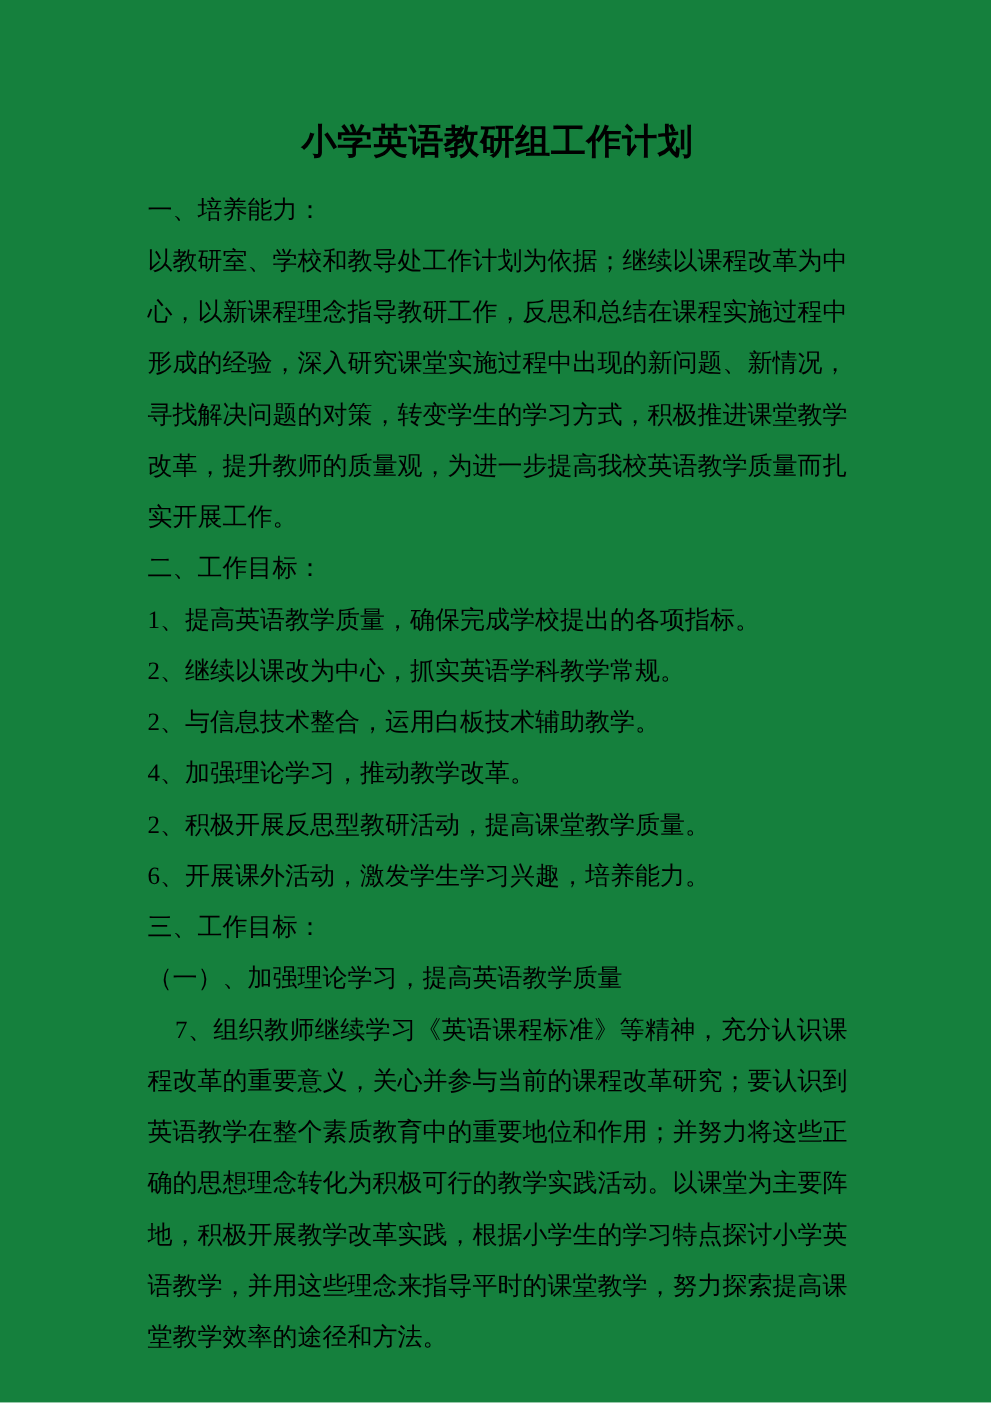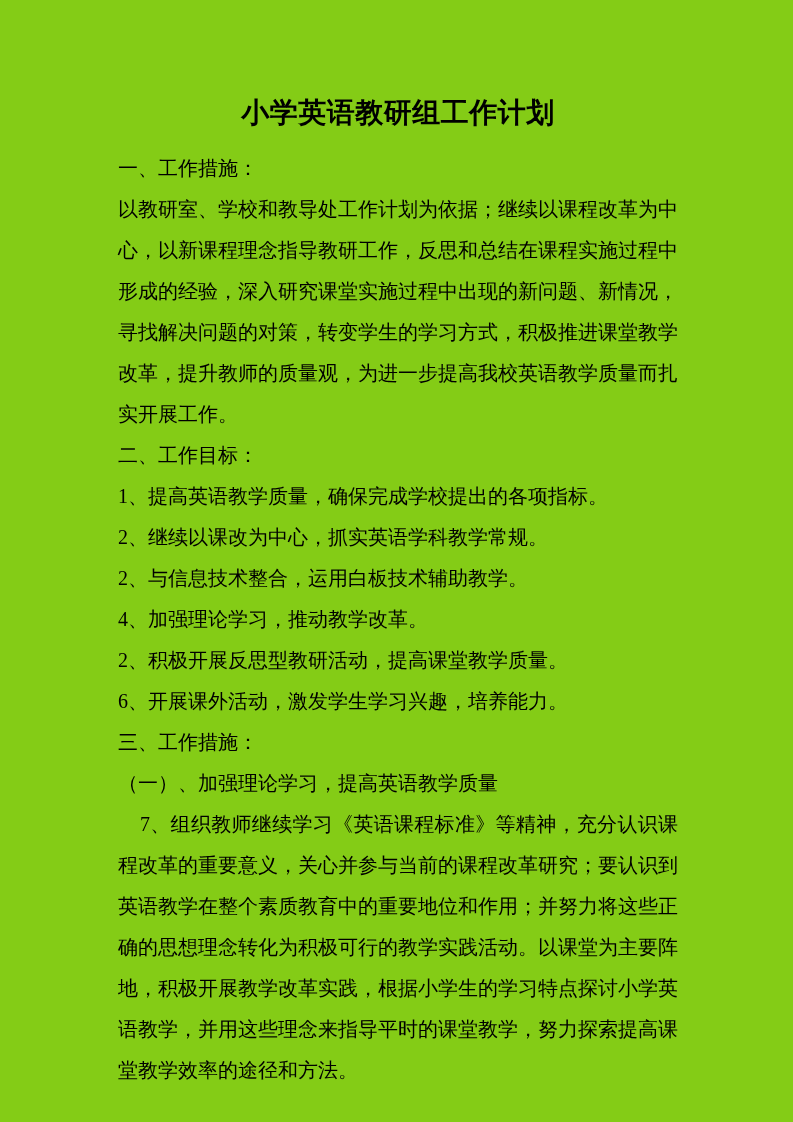--- a/index.html
+++ b/index.html
@@ -12,21 +12,21 @@
     height: 1122px;
     overflow: hidden;
     font-family: "Liberation Serif", "DejaVu Serif", serif;
     color: #000000;
     -webkit-font-smoothing: antialiased;
   }
   .page {
     position: relative;
     width: 793px;
     height: 1122px;
-    background: #84cc16;
+    background: #15803d;
     box-sizing: border-box;
   }
   .content {
     position: absolute;
     left: 118px;
     top: 0;
     width: 560px;
   }
   .doc-title {
     font-family: "DejaVu Sans", "Liberation Sans", sans-serif;
@@ -69,39 +69,39 @@
 </head>
 <body>
 
 <div class="page">
   <div class="content">
 
     <h1 class="doc-title">小学英语教研组工作计划</h1>
 
     <div class="body-block">
 
-      <p class="para heading">一、工作措施：</p>
+      <p class="para heading">一、培养能力：</p>
 
       <p class="para flow">以教研室、学校和教导处工作计划为依据；继续以课程改革为中心，以新课程理念指导教研工作，反思和总结在课程实施过程中形成的经验，深入研究课堂实施过程中出现的新问题、新情况，寻找解决问题的对策，转变学生的学习方式，积极推进课堂教学改革，提升教师的质量观，为进一步提高我校英语教学质量而扎实开展工作。</p>
 
       <p class="para heading">二、工作目标：</p>
 
       <p class="para listitem">1、提高英语教学质量，确保完成学校提出的各项指标。</p>
 
       <p class="para listitem">2、继续以课改为中心，抓实英语学科教学常规。</p>
 
       <p class="para listitem">2、与信息技术整合，运用白板技术辅助教学。</p>
 
       <p class="para listitem">4、加强理论学习，推动教学改革。</p>
 
       <p class="para listitem">2、积极开展反思型教研活动，提高课堂教学质量。</p>
 
       <p class="para listitem">6、开展课外活动，激发学生学习兴趣，培养能力。</p>
 
-      <p class="para heading">三、工作措施：</p>
+      <p class="para heading">三、工作目标：</p>
 
       <p class="para heading">（一）、加强理论学习，提高英语教学质量</p>
 
       <p class="para flow indent">7、组织教师继续学习《英语课程标准》等精神，充分认识课程改革的重要意义，关心并参与当前的课程改革研究；要认识到英语教学在整个素质教育中的重要地位和作用；并努力将这些正确的思想理念转化为积极可行的教学实践活动。以课堂为主要阵地，积极开展教学改革实践，根据小学生的学习特点探讨小学英语教学，并用这些理念来指导平时的课堂教学，努力探索提高课堂教学效率的途径和方法。</p>
 
     </div>
   </div>
 </div>
 
 </body></html>

